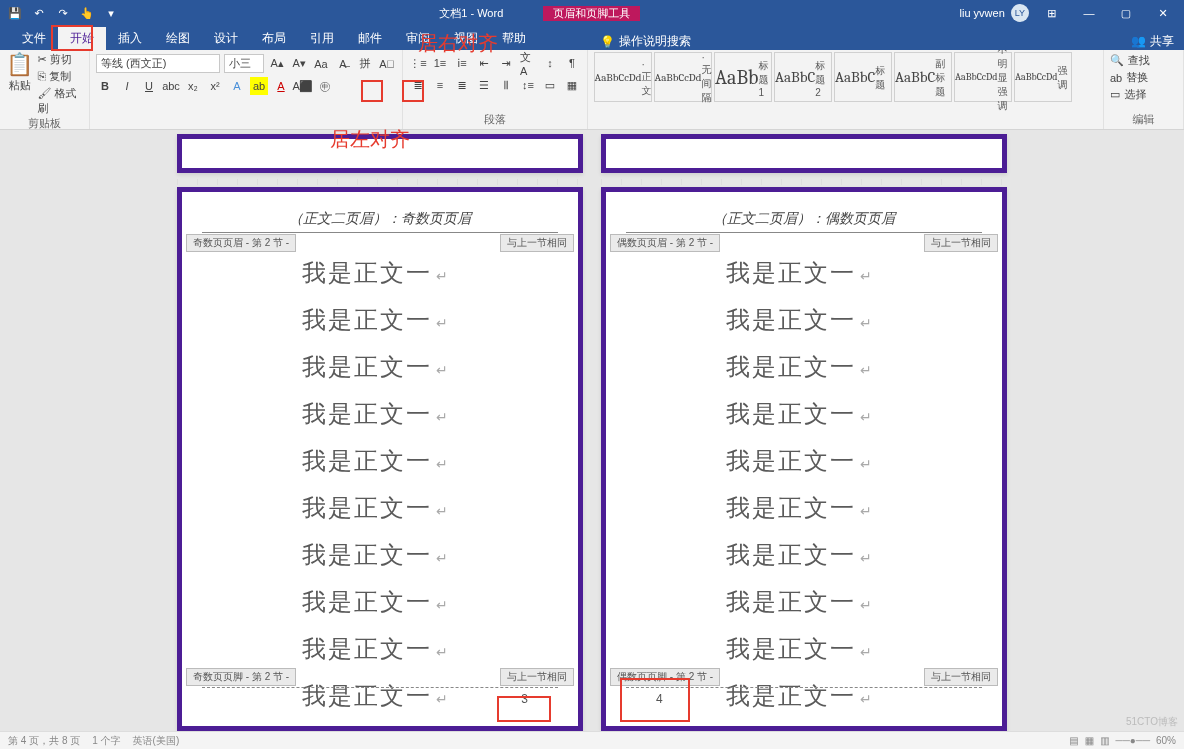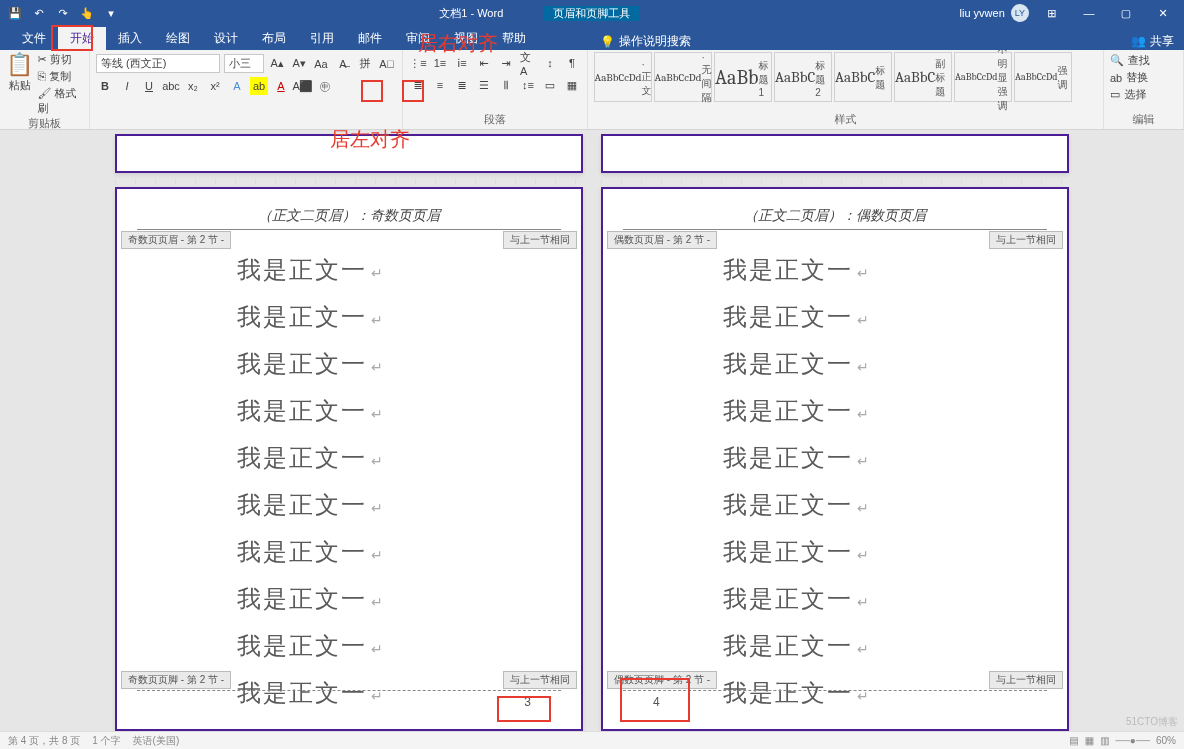--- a/index.html
+++ b/index.html
@@ -3,21 +3,21 @@
 <meta charset="utf-8">
 <style>
 * { margin: 0; padding: 0; box-sizing: border-box; font-family: "Microsoft YaHei", "SimSun", sans-serif; }
 body { background: #f0f0f0; width: 1184px; height: 749px; overflow: hidden; position: relative; }
 
 
 .titlebar { height: 26px; background: #2b579a; display: flex; align-items: center; color: #fff; font-size: 11px; }
 .titlebar .qat { display: flex; gap: 6px; padding-left: 6px; align-items: center; }
 .titlebar .qat span { width: 18px; text-align: center; cursor: pointer; }
 .titlebar .doc-title { flex: 1; text-align: center; display: flex; justify-content: center; gap: 40px; }
-.titlebar .doc-title .context-tab { background: #0369a1; padding: 0 10px; }
+.titlebar .doc-title .context-tab { background: #be185d; padding: 0 10px; }
 .titlebar .user { display: flex; align-items: center; gap: 6px; padding-right: 4px; }
 .titlebar .user .avatar { width: 18px; height: 18px; border-radius: 50%; background: #d9e6f2; color: #2b579a; font-size: 9px; display: flex; align-items: center; justify-content: center; }
 .titlebar .win-btns span { width: 34px; text-align: center; cursor: pointer; display: inline-block; }
 
 
 .tabbar { height: 24px; background: #2b579a; display: flex; align-items: flex-end; padding-left: 10px; color: #fff; font-size: 12px; position: relative; }
 .tabbar .tab { padding: 3px 12px; cursor: pointer; }
 .tabbar .tab.active { background: #f3f3f3; color: #4c1d95; }
 .tabbar .tell-me { position: absolute; left: 600px; display: flex; align-items: center; gap: 4px; }
 .tabbar .share { position: absolute; right: 10px; }
@@ -39,21 +39,21 @@
 .styles-grp { flex: 1; }
 .styles-grp .style-gal { display: flex; gap: 2px; }
 .style-box { border: 1px solid #d0d0d0; width: 58px; height: 50px; display: flex; flex-direction: row; align-items: center; justify-content: center; font-size: 10px; cursor: pointer; }
 .style-box .prev { font-family: Cambria; font-size: 13px; color: #444; }
 .style-box .sn { font-size: 10px; color: #555; margin-top: 2px; }
 .edit-grp { width: 80px; }
 .edit-grp .row { display: flex; align-items: center; gap: 4px; padding: 1px 0; cursor: pointer; font-size: 11px; }
 
 
 .doc-area { position: absolute; top: 130px; bottom: 18px; left: 0; right: 0; background: #e6e6e6; overflow: hidden; display: flex; justify-content: center; gap: 18px; padding-top: 4px; }
-.page { width: 468px; background: #fff; border: 2px solid #4c1d95; box-shadow: 0 2px 4px rgba(0,0,0,.1); position: relative; }
+.page { width: 406px; background: #fff; border: 5px solid #4c1d95; box-shadow: 0 2px 4px rgba(0,0,0,.1); position: relative; }
 .page.short { height: 40px; margin-bottom: 6px; }
 .page.tall { height: 560px; }
 .page-col { display: flex; flex-direction: column; }
 .ruler { height: 6px; background: repeating-linear-gradient(90deg,#ddd 0 1px,transparent 1px 20px); margin-bottom: 2px; }
 
 .hdr-text { text-align: center; font-family: FangSong, serif; font-size: 14px; color: #444; padding-top: 18px; font-style: italic; }
 .hdr-underline { border-bottom: 1px solid #888; margin: 4px 20px 0 20px; }
 .tag { position: absolute; background: #eaeaea; border: 1px solid #bbb; font-size: 10px; padding: 1px 6px; color: #555; }
 .tag.left { left: 4px; }
 .tag.right { right: 4px; }
@@ -223,21 +223,20 @@
         </div>
         <div class="style-box">
           <div class="prev" style="font-size:10px">AaBbCcDd</div>
           <div class="sn">不明显强调</div>
         </div>
         <div class="style-box">
           <div class="prev" style="font-size:10px">AaBbCcDd</div>
           <div class="sn">强调</div>
         </div>
       </div>
-    <div class="glabel">样式</div>
   </div>
 
   <div class="group edit-grp">
     <div class="row">
         <span>🔍</span>
         <span>查找</span>
       </div>
     <div class="row">
         <span>ab</span>
         <span>替换</span>

